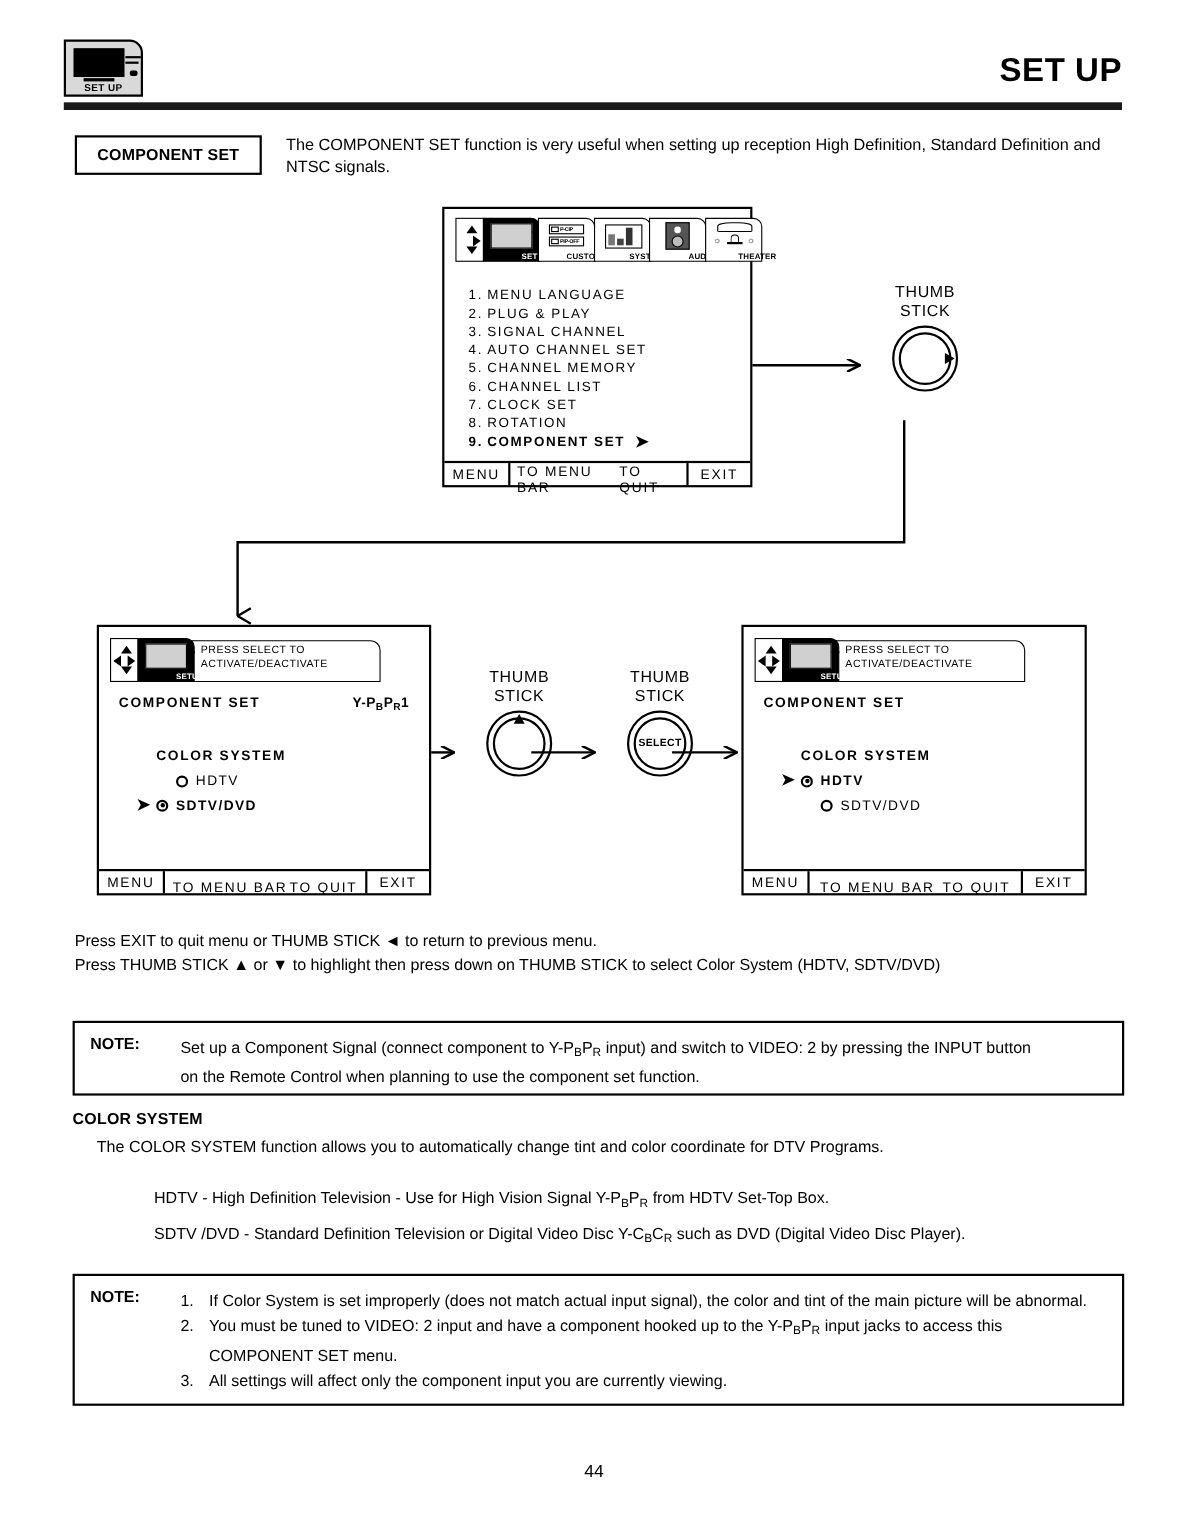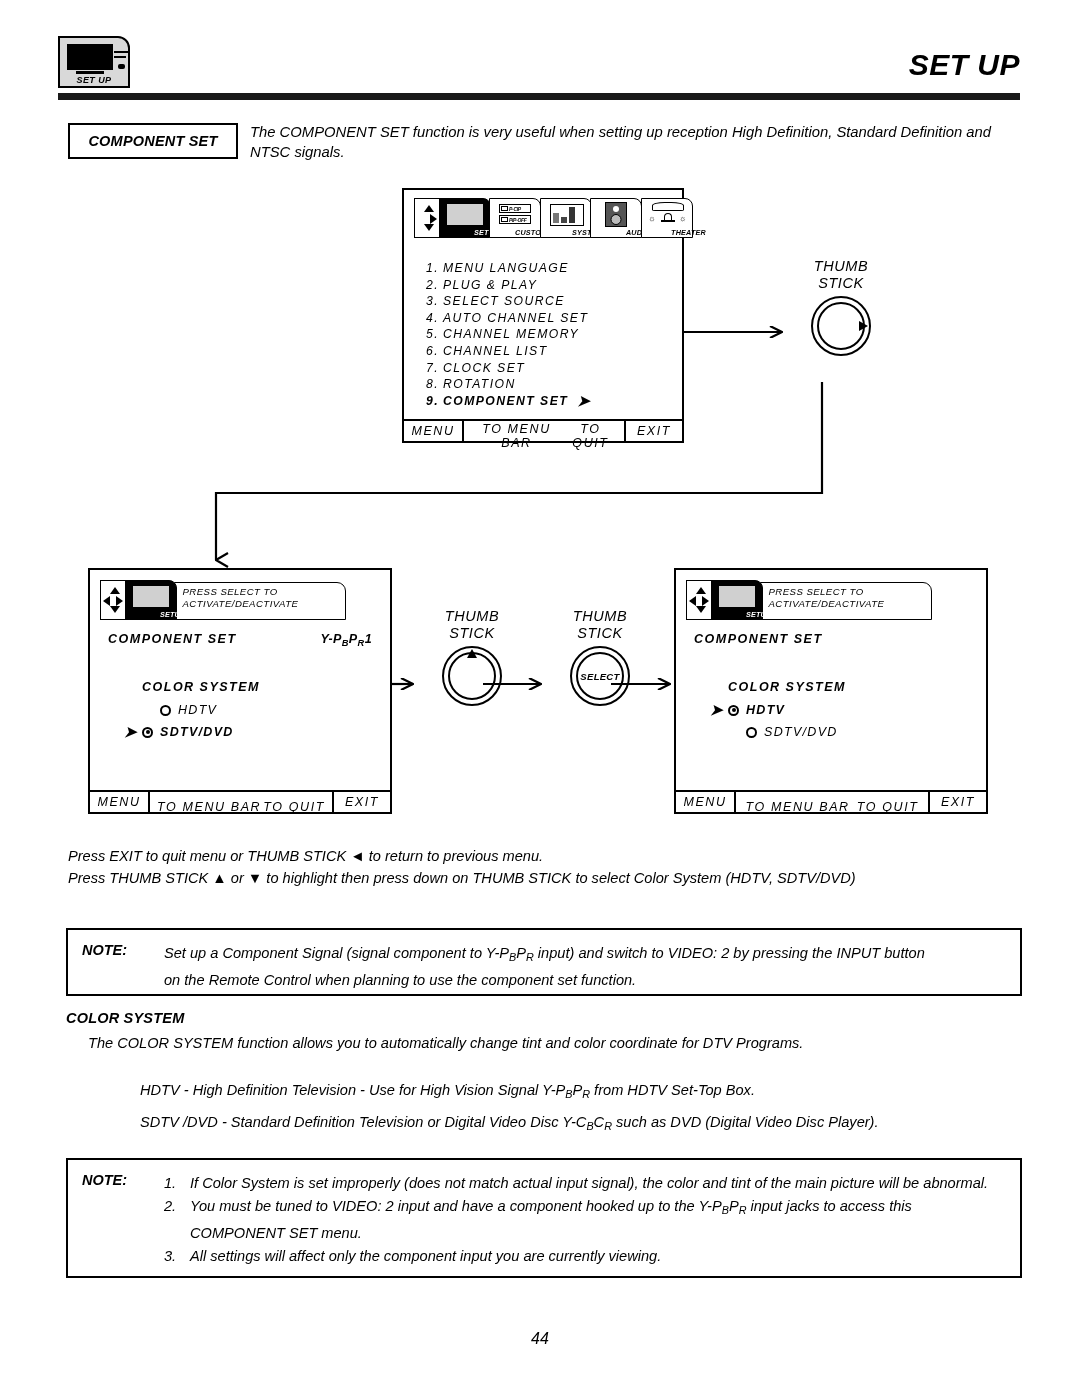--- a/index.html
+++ b/index.html
@@ -4,21 +4,21 @@
 <style>
   * { box-sizing: border-box; margin: 0; padding: 0; }
   body {
     width: 1080px; height: 1397px;
     background: #ffffff;
     font-family: "Liberation Sans", sans-serif;
     color: #000;
     position: relative;
     overflow: hidden;
   }
-  .page { position: relative; width: 1048px; height: 1397px; font-style: italic; }
+  .page { position: relative; width: 1048px; height: 1397px; }
 
   
   #header { position: absolute; left: 0; top: 0; width: 1080px; height: 110px; }
   #setup-tab {
     position: absolute; left: 58px; top: 36px;
     width: 72px; height: 52px;
     border: 2px solid #000;
     background: #d9d9d9;
     border-radius: 0 12px 0 0;
   }
@@ -52,36 +52,36 @@
 
   
   #intro-box {
     position: absolute; left: 68px; top: 123px;
     width: 170px; height: 36px;
     border: 2px solid #000;
     display: flex; align-items: center; justify-content: center;
     font-size: 14.5px; font-weight: bold; letter-spacing: 0.2px;
   }
   #intro-text {
-    position: absolute; left: 250px; top: 122px; width: 772px;
+    position: absolute; left: 260px; top: 122px; width: 772px;
     font-size: 14.8px; line-height: 20px;
   }
 
   
   .osd {
     position: absolute;
     border: 2px solid #000;
     background: #fff;
   }
   .osd-bar {
     position: absolute; left: 0; bottom: 0; width: 100%;
     height: 22px;
     border-top: 2px solid #000;
     display: flex; align-items: stretch;
-    font-size: 12.5px; letter-spacing: 1.6px; text-align: center;
+    font-size: 12.5px; letter-spacing: 1.6px;
   }
   .osd-bar .cell { display: flex; align-items: center; justify-content: center; }
   .osd-bar .c-menu { width: 60px; border-right: 2px solid #000; }
   .osd-bar .c-mid  { flex: 1; justify-content: space-around; padding: 15px 6px; }
   .osd-bar .c-exit { width: 58px; border-left: 2px solid #000; }
 
   
   .iconstrip {
     position: absolute; display: flex; align-items: flex-end;
   }
@@ -269,21 +269,21 @@
           <span class="sp1">☼</span>
             <span class="sp2">☼</span>
         </div>
         <div class="ilabel">THEATER</div>
       </div>
     </div>
 
     <div class="menu-list">
       <div class="mi"><span class="num">1.</span><span>MENU LANGUAGE</span></div>
       <div class="mi"><span class="num">2.</span><span>PLUG &amp; PLAY</span></div>
-      <div class="mi"><span class="num">3.</span><span>SELECT SOURCE</span></div>
+      <div class="mi"><span class="num">3.</span><span>SIGNAL CHANNEL</span></div>
       <div class="mi"><span class="num">4.</span><span>AUTO CHANNEL SET</span></div>
       <div class="mi"><span class="num">5.</span><span>CHANNEL MEMORY</span></div>
       <div class="mi"><span class="num">6.</span><span>CHANNEL LIST</span></div>
       <div class="mi"><span class="num">7.</span><span>CLOCK SET</span></div>
       <div class="mi"><span class="num">8.</span><span>ROTATION</span></div>
       <div class="mi sel"><span class="num">9.</span><span>COMPONENT SET</span><span class="garrow">➤</span></div>
     </div>
 
     <div class="osd-bar">
       <div class="cell c-menu">MENU</div>
@@ -441,21 +441,21 @@
   </svg>
 
   <div id="press-text">
     <div>Press EXIT to quit menu or THUMB STICK ◄ to return to previous menu.</div>
     <div>Press THUMB STICK ▲ or ▼ to highlight then press down on THUMB STICK to select Color System (HDTV, SDTV/DVD)</div>
   </div>
 
   <div class="notebox" id="note1">
     <div class="note-lbl">NOTE:</div>
     <div class="note-body">
-      <div><span>Set up a Component Signal (signal component to Y-P</span><span class="sub">B</span><span>P</span><span class="sub">R</span><span> input) and switch to VIDEO:  2 by pressing the INPUT button</span></div>
+      <div><span>Set up a Component Signal (connect component to Y-P</span><span class="sub">B</span><span>P</span><span class="sub">R</span><span> input) and switch to VIDEO:  2 by pressing the INPUT button</span></div>
       <div>on the Remote Control when planning to use the component set function.</div>
     </div>
   </div>
 
   <div id="cs-section">
     <div id="cs-head">COLOR SYSTEM</div>
     <div id="cs-p1">The COLOR SYSTEM function allows you to automatically change tint and color coordinate for DTV Programs.</div>
     <div id="cs-p2">
       <div><span>HDTV - High Definition Television - Use for High Vision Signal Y-P</span><span class="sub">B</span><span>P</span><span class="sub">R</span><span> from HDTV Set-Top Box.</span></div>
       <div><span>SDTV /DVD - Standard Definition Television or Digital Video Disc Y-C</span><span class="sub">B</span><span>C</span><span class="sub">R</span><span> such as DVD (Digital Video Disc Player).</span></div>

